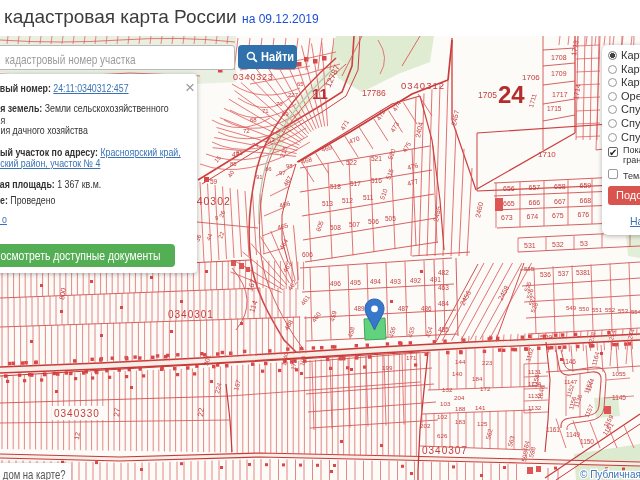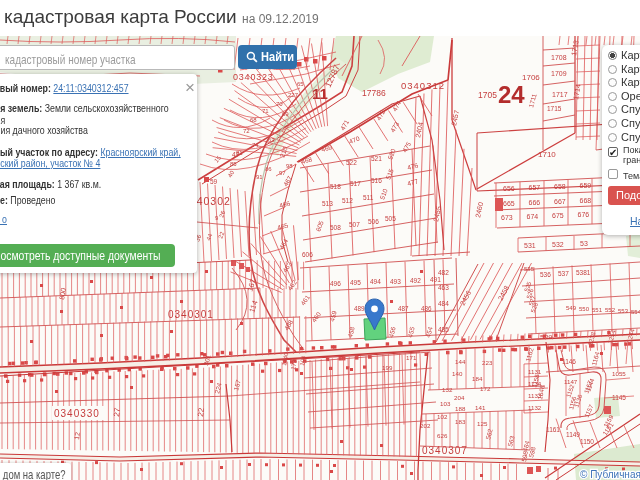--- a/index.html
+++ b/index.html
@@ -1170,21 +1170,21 @@
 <polygon points="364,319 385,318 386,339 365,340" fill="#62d27e" stroke="#3da55c" stroke-width="1"></polygon>
 
 <path d="M374.5,330 C369.5,318.5 365,314.5 365,308.8 C365,303 369.2,299 374.5,299 C379.8,299 384,303 384,308.8 C384,314.5 379.5,318.5 374.5,330 Z" fill="#3878cc" stroke="#2c63ad" stroke-width="1"></path>
 <circle cx="374.5" cy="308.8" r="3.4" fill="#fff"></circle>
 
 <text x="580" y="478" style="font-size:10px" fill="#3f74b8" stroke="#ffffff" stroke-width="2.5" paint-order="stroke">© Публичная кадастровая</text>
 </svg>
 
 <div class="abs" style="left:0;top:0;width:640px;height:36px;background:#fff"></div>
 
-<div class="abs" style="left:4px;top:6px;font-size:19px;color:#3c3c3c;white-space:nowrap">кадастровая карта России <span style="font-size:12px;color:#737373">на 09.12.2019</span></div>
+<div class="abs" style="left:4px;top:6px;font-size:19px;color:#3c3c3c;white-space:nowrap">кадастровая карта России <span style="font-size:12px;color:#1d4ed8">на 09.12.2019</span></div>
 
 <div class="abs" style="left:-10px;top:45px;width:245px;height:25px;background:#fff;border:1px solid #b9b9b9;border-radius:0 3px 3px 0"></div>
 
 <div class="abs" style="left:5px;top:52px;font-size:13px;color:#9b9b9b;transform:scaleX(0.77);transform-origin:0 0;white-space:nowrap">кадастровый номер участка</div>
 
 <div class="abs" style="left:238px;top:45px;width:59px;height:24px;background:#3071ab;border-radius:4px"></div>
 
 <svg class="abs" style="left:246px;top:51px" width="12" height="12" viewBox="0 0 16 16">
     <circle cx="6.5" cy="6.5" r="4.6" fill="none" stroke="#fff" stroke-width="2"></circle>
     <line x1="10" y1="10" x2="14.5" y2="14.5" stroke="#fff" stroke-width="2.4"></line>

